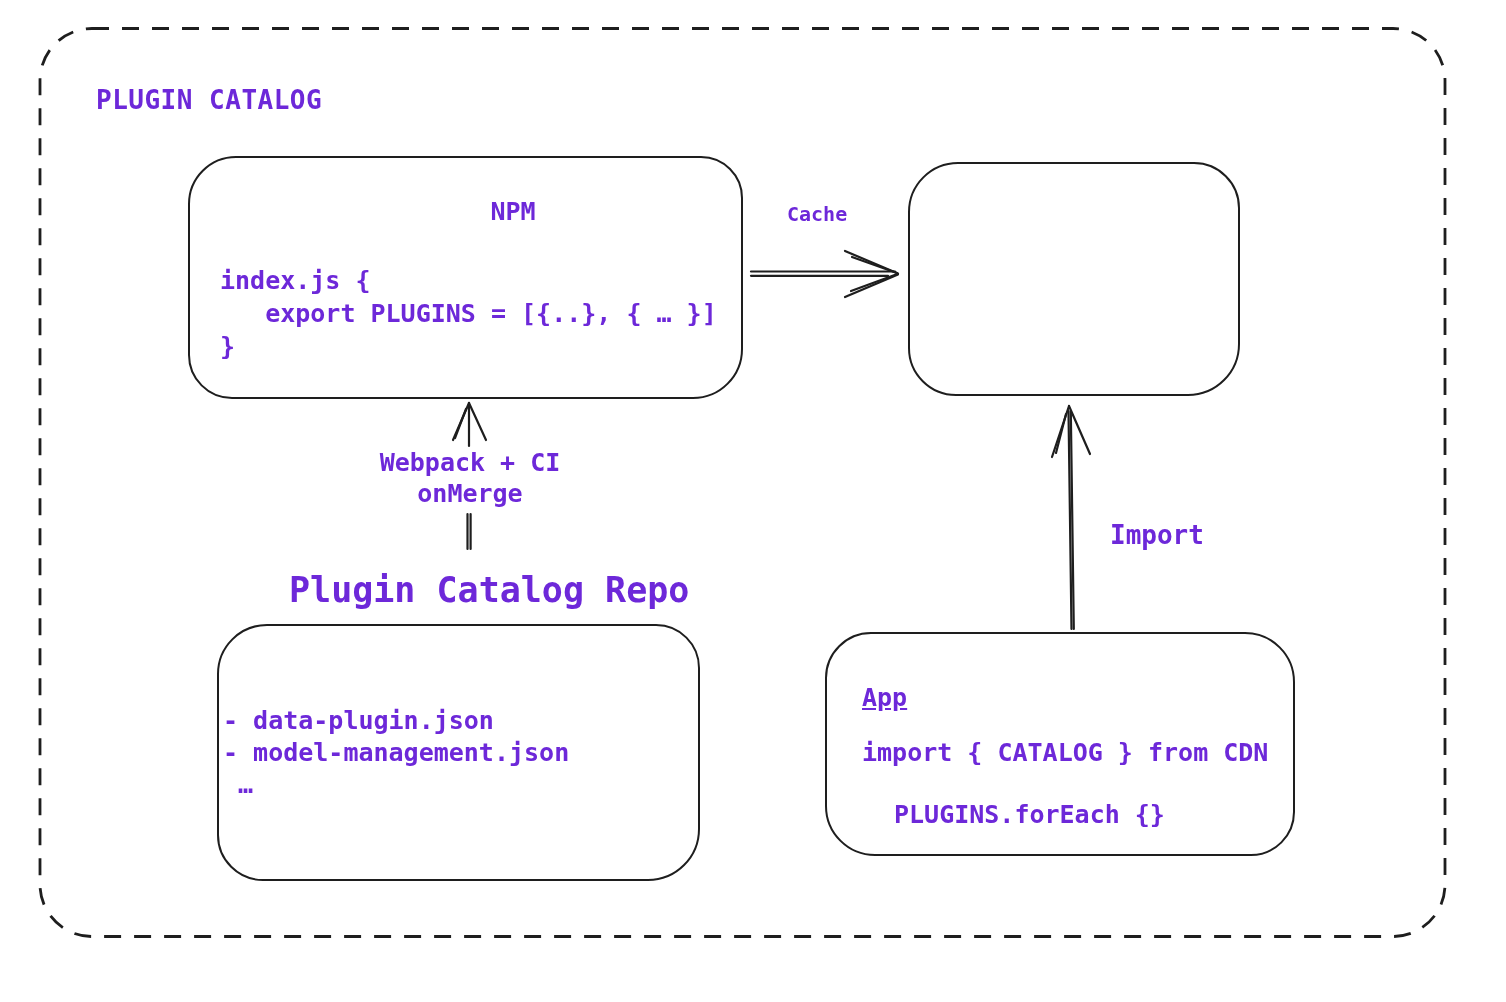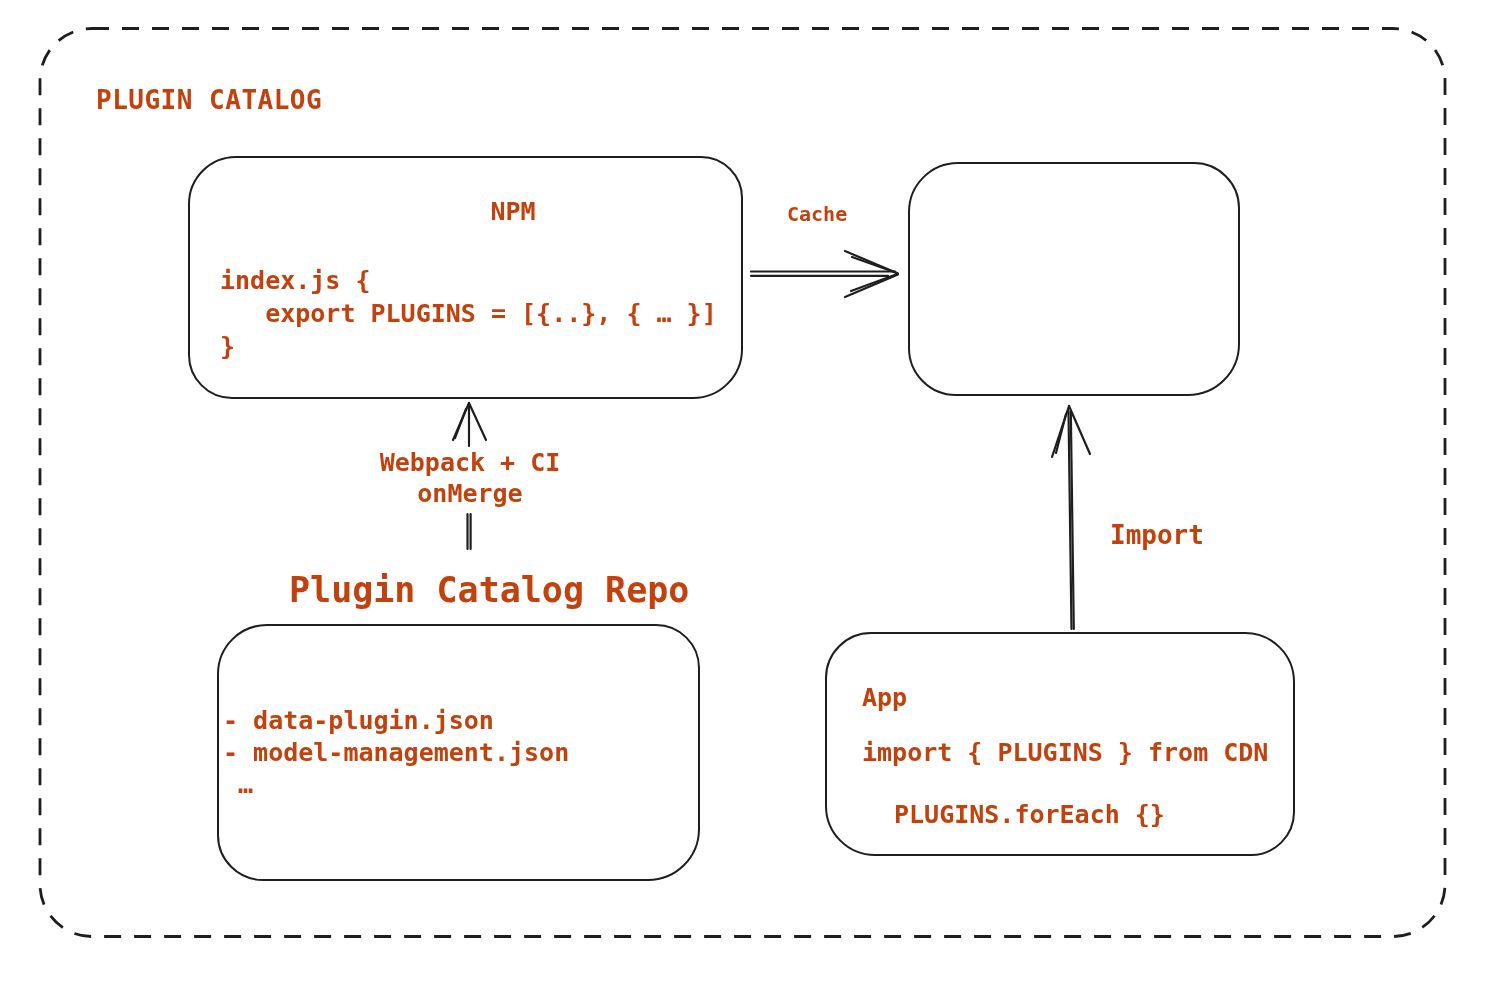--- a/index.html
+++ b/index.html
@@ -10,42 +10,42 @@
     overflow:hidden;
     font-family:"DejaVu Sans Mono","Liberation Mono",monospace;
     color:#1e1e1e;
   }
   .txt{
     position:absolute;
     font-size:25px;
     font-weight:bold;
     line-height:1.25;
     white-space:pre;
-    color:#c2410c;
+    color:#6d28d9;
   }
   .box{
     position:absolute;
     border:2.5px solid #1e1e1e;
     background:#ffffff;
     box-sizing:border-box;
   }
   #npm-box   {left:188px; top:156px; width:555px; height:243px; border-radius:48px 42px 50px 44px;}
   #cdn-box   {left:908px; top:162px; width:332px; height:234px; border-radius:50px 46px 52px 48px;}
   #repo-box  {left:217px; top:624px; width:483px; height:257px; border-radius:50px 44px 52px 46px;}
   #app-box   {left:825px; top:632px; width:470px; height:224px; border-radius:46px 50px 44px 50px;}
 
   #catalog-title {left:96px;  top:84px;  font-size:26px; letter-spacing:.5px;}
   #npm-title     {left:196px; top:196px; width:634px; text-align:center;}
   #npm-code      {left:220px; top:244px; line-height:33px;margin-top:20px;}
   #cache-label   {left:787px; top:202px; font-size:20px;}
   #cdn-label     {left:908px; top:266px; width:332px; text-align:center;}
   #build-labels  {left:320px; top:447px; width:300px; text-align:center; line-height:31px;}
   #repo-title    {left:289px; top:569px; font-size:35px;}
   #repo-files    {left:223px; top:705px; line-height:32px;}
-  #app-title     {left:862px; top:682px;}
+  #app-title     {left:862px; top:682px;text-decoration:underline;}
   #app-code-1    {left:862px; top:737px;}
   #app-code-2    {left:894px; top:799px;}
   #import-label  {left:1110px; top:519px; font-size:26px;}
 
   svg.lines{position:absolute;left:0;top:0;}
 </style>
 </head>
 <body>
 
 <div id="canvas">
@@ -97,18 +97,18 @@
 <span>onMerge</span></div>
 
   <div class="txt" id="repo-title">Plugin Catalog Repo</div>
   <div class="box" id="repo-box"></div>
   <div class="txt" id="repo-files"><span>- data-plugin.json</span>
 <span>- model-management.json</span>
 <span> …</span></div>
 
   <div class="box" id="app-box"></div>
   <div class="txt" id="app-title">App</div>
-  <div class="txt" id="app-code-1">import { PLUGINS } from CDN</div>
+  <div class="txt" id="app-code-1">import { CATALOG } from CDN</div>
   <div class="txt" id="app-code-2">PLUGINS.forEach {}</div>
 
   <div class="txt" id="import-label">Import</div>
 
 </div>
 
 </body></html>

